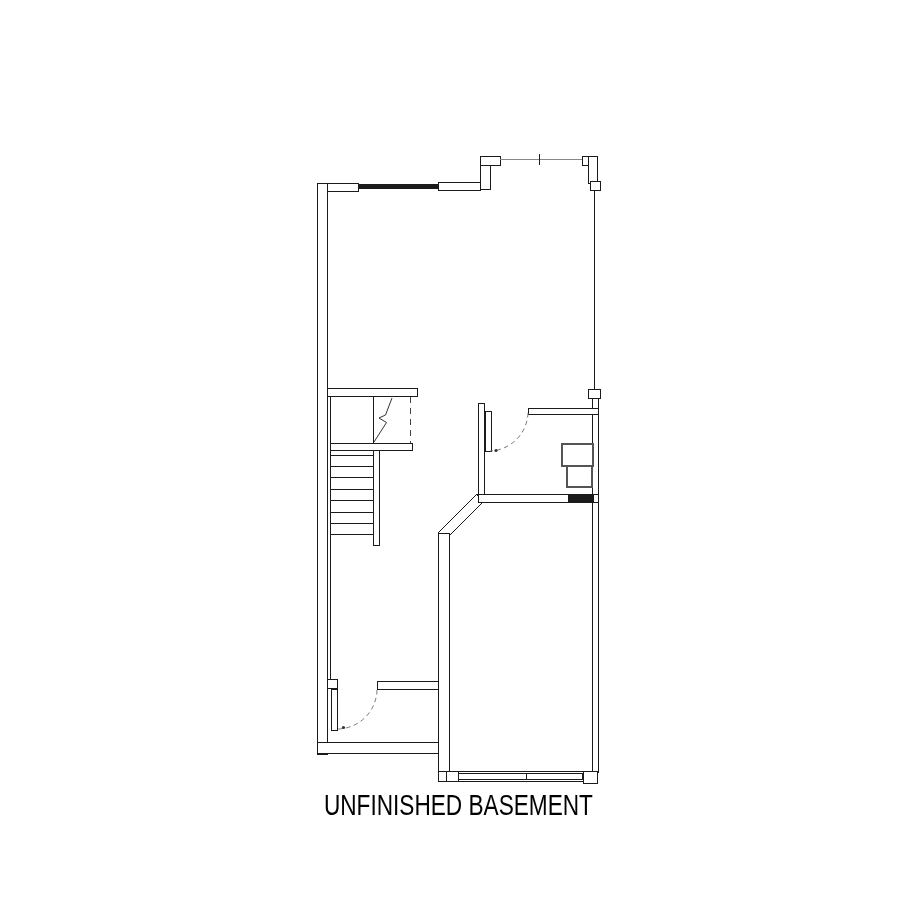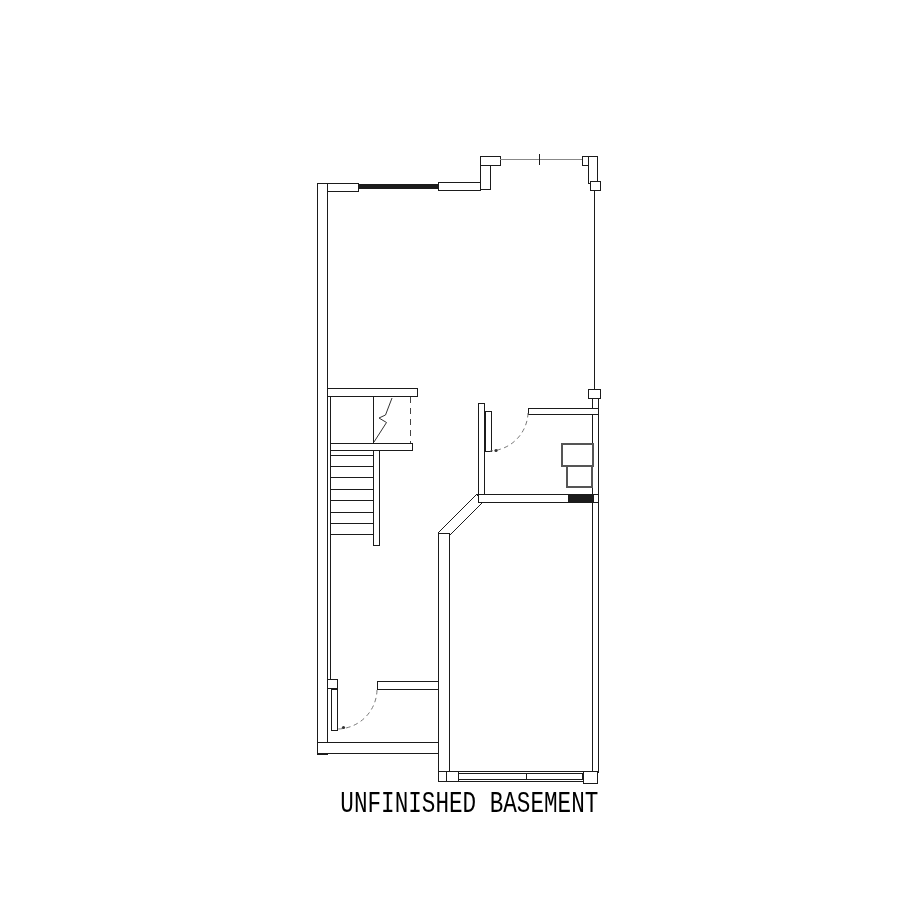--- a/index.html
+++ b/index.html
@@ -22,23 +22,22 @@
   .wlg{fill:#ffffff;stroke:var(--mid);stroke-width:1.2;shape-rendering:crispEdges;}
   .ln{stroke:var(--ink);stroke-width:1;fill:none;shape-rendering:crispEdges;}
   .lng{stroke:var(--light);stroke-width:1.6;fill:none;shape-rendering:crispEdges;}
   .blk{fill:var(--ink);stroke:none;shape-rendering:crispEdges;}
   .dash{stroke:#444444;stroke-width:1;fill:none;stroke-dasharray:6 5;shape-rendering:crispEdges;}
   .arc{stroke:#777777;stroke-width:1;fill:none;stroke-dasharray:4.5 3.5;}
   .brk{stroke:#333333;stroke-width:1;fill:none;}
   .dot{fill:#333333;stroke:none;}
   .title-wrap{
     position:absolute;
-    left:169px;top:790px;width:600px;
+    left:158px;top:790px;width:600px;
     text-align:center;
-    font-family:Liberation Mono, monospace;
   }
   .title-text{
     display:inline-block;
     font-size:29px;
     line-height:30px;
     color:#000000;
     letter-spacing:0px;
     transform:scaleX(0.78);
     transform-origin:center;
     white-space:nowrap;

